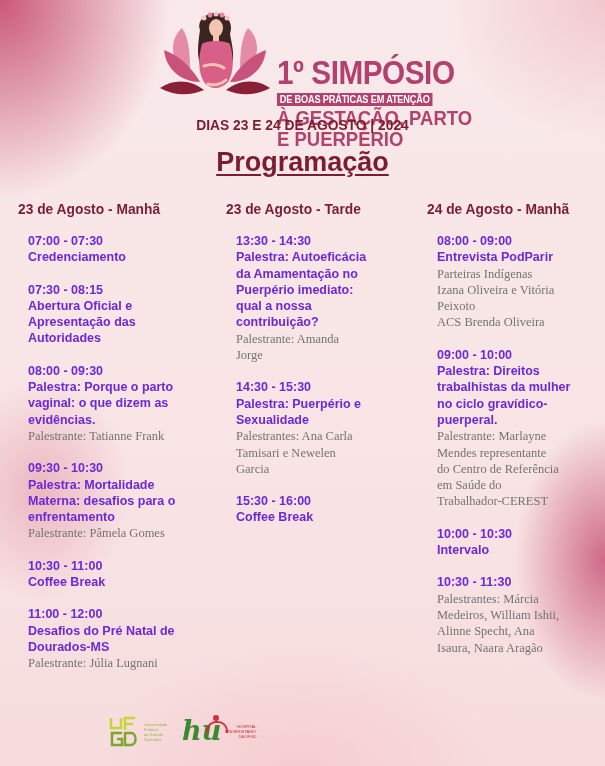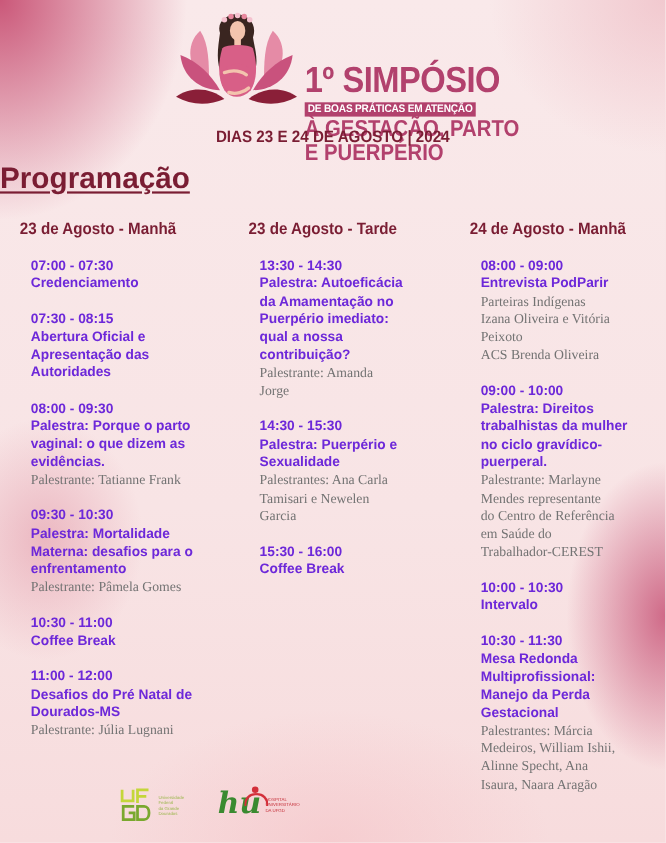--- a/index.html
+++ b/index.html
@@ -20,38 +20,38 @@
   }
   .content { position: absolute; inset: 0; color: #8a1f38; }
 
   
   .logo { position: absolute; left: 160px; top: 10px; width: 110px; height: 88px; }
   .title-block { position: absolute; left: 277px; top: 13px; width: 180px; margin-top: 44px; }
   .t1 { font-size: 33px; font-weight: bold; color: #b2416d; line-height: 32px; letter-spacing: -0.5px; font-family: "Liberation Sans Narrow", "Liberation Sans", sans-serif; transform: scaleX(0.9); transform-origin: left; white-space: nowrap; }
   .t2 { display: inline-block; background: #b2416d; color: #fff; font-size: 10px; font-weight: bold; padding: 1px 3px; margin-top: 2px; white-space: nowrap; letter-spacing: -0.2px; transform: scaleX(0.92); transform-origin: left; }
   .t3 { font-size: 21px; font-weight: bold; color: #b2416d; line-height: 20px; white-space: nowrap; transform: scaleX(0.88); transform-origin: left; margin-top: 1px; }
   .dates { position: absolute; left: 0; right: 0; top: 116px; text-align: center; font-size: 15px; font-weight: bold; color: #7a1d33; transform: scaleX(0.92); }
-  .prog { position: absolute; left: 0; right: 0; top: 147px; font-size: 27px; font-weight: bold; color: #7a1d33; text-decoration: underline; text-underline-offset: 3px; text-decoration-thickness: 2px; }
+  .prog { position: absolute; left: 0; right: 0; top: 147px; text-align: center; font-size: 27px; font-weight: bold; color: #7a1d33; text-decoration: underline; text-underline-offset: 3px; text-decoration-thickness: 2px; }
 
   
   .col { position: absolute; top: 200px; }
   .col-head { font-size: 15px; font-weight: bold; color: #7a1d33; white-space: nowrap; transform: scaleX(0.92); transform-origin: left; }
   .items { margin-left: 10px; margin-top: 16px; }
   .item { margin-bottom: 16px; font-size: 12.5px; line-height: 16.3px; }
   .time, .ttl { font-weight: bold; color: #6d28d9; }
   .time { }
   .ttl { white-space: pre-line; }
   .sub { color: #737373; white-space: pre-line; font-family: Liberation Serif, serif; }
 
   
   .footer { position: absolute; top: 712px; left: 0; right: 0; height: 40px; }
   .ufgd { position: absolute; left: 109px; top: 4px; display: flex; align-items: center; }
   .ufgd-mark { width: 32px; height: 32px; position: relative; }
   .ufgd-text { font-size: 4px; color: #9ab64a; line-height: 5px; margin-left: 3px; white-space: pre-line; }
-  .hu { position: absolute; left: 198px; top: 4px; display: flex; align-items: center; }
+  .hu { position: absolute; left: 182px; top: 4px; display: flex; align-items: center; text-align: right; }
   .hu-mark { font-family: "DejaVu Serif", serif; font-style: italic; font-weight: bold; font-size: 27px; color: #3a8a30; position: relative; line-height: 30px; }
   .hu-dot { position: absolute; width: 6px; height: 6px; border-radius: 50%; background: #d32f3a; left: 31px; top: -1px; }
   .hu-arc { position: absolute; width: 18px; height: 10px; border: 2px solid #d32f3a; border-bottom: none; border-radius: 10px 10px 0 0; left: 24px; top: 5px; }
   .hu-text { font-size: 4px; color: #c5303a; line-height: 5px; margin-left: 4px; white-space: pre-line; }
   .ebserh { position: absolute; left: 306px; top: 4px; }
   .eb-main { font-size: 27px; font-weight: bold; color: #9b9b9b; letter-spacing: 0.5px; line-height: 28px; }
   .eb-main .h { color: #7cc242; }
   .eb-sub { font-size: 4.2px; color: #9b9b9b; letter-spacing: 1.1px; margin-top: 1px; white-space: nowrap; }
 </style>
 </head>
@@ -188,24 +188,20 @@
 do Centro de Referência
 em Saúde do
 Trabalhador-CEREST</div>
       </div>
       <div class="item">
         <div class="time">10:00 - 10:30</div>
         <div class="ttl">Intervalo</div>
       </div>
       <div class="item">
         <div class="time">10:30 - 11:30</div>
-        <div class="ttl">Mesa Redonda
-Multiprofissional:
-Manejo da Perda
-Gestacional</div>
         <div class="sub">Palestrantes: Márcia
 Medeiros, William Ishii,
 Alinne Specht, Ana
 Isaura, Naara Aragão</div>
       </div>
     </div>
   </div>
 
   <div class="footer">
     <div class="ufgd">

